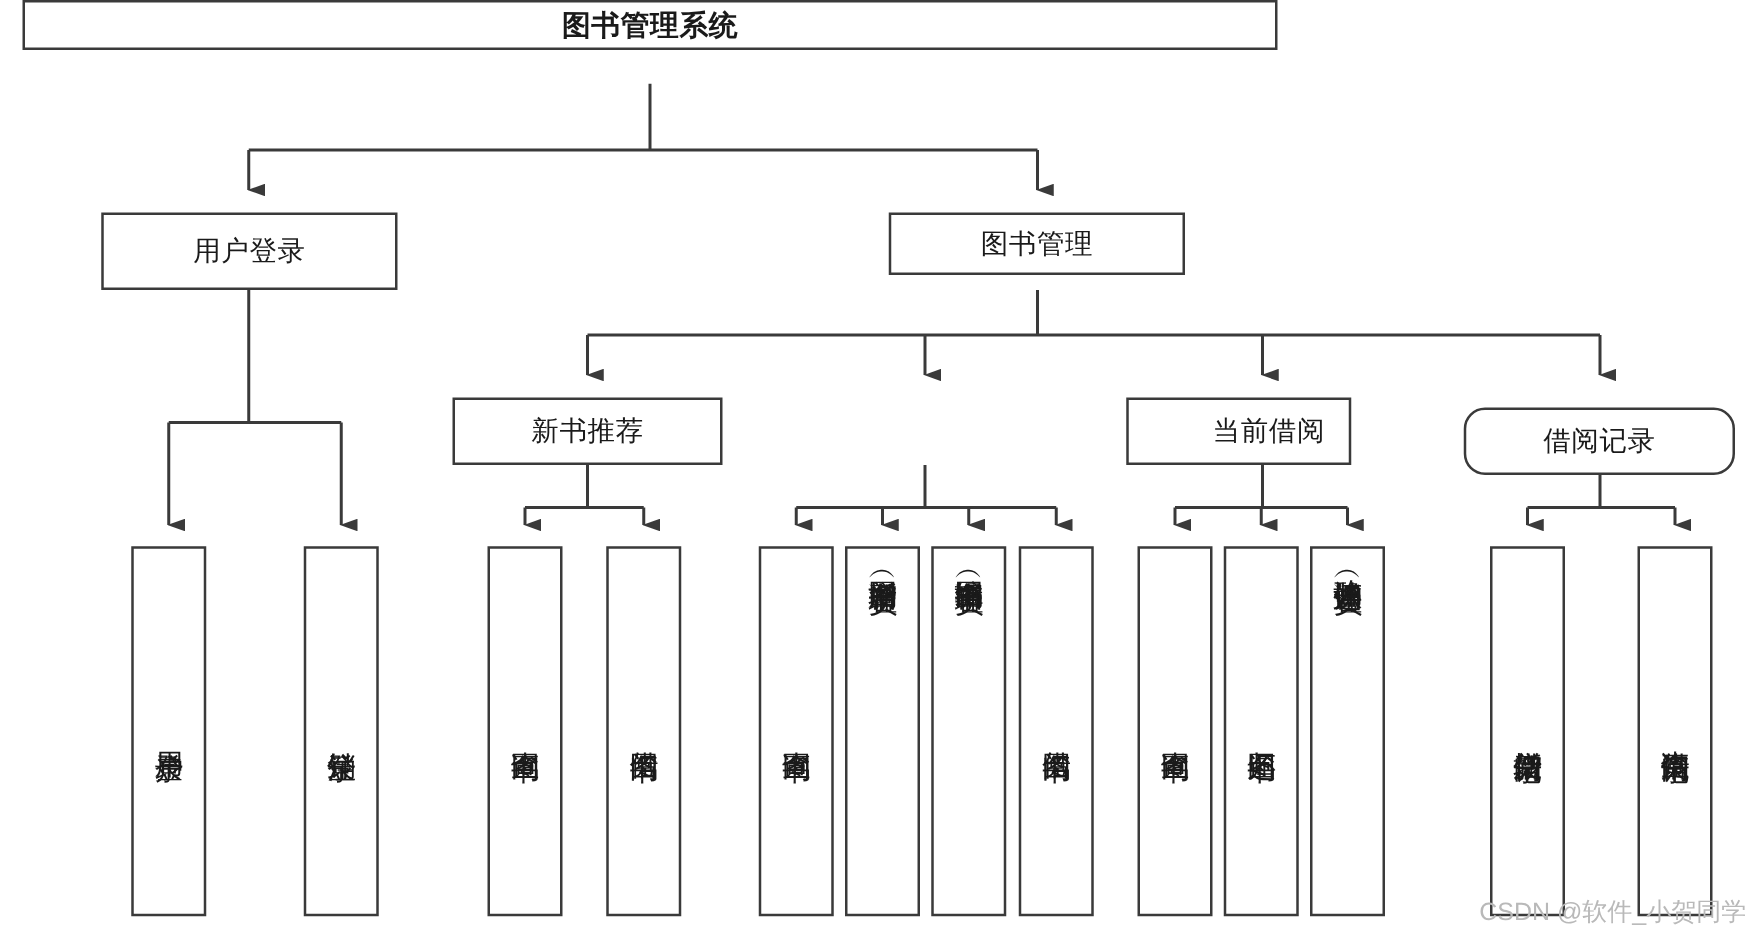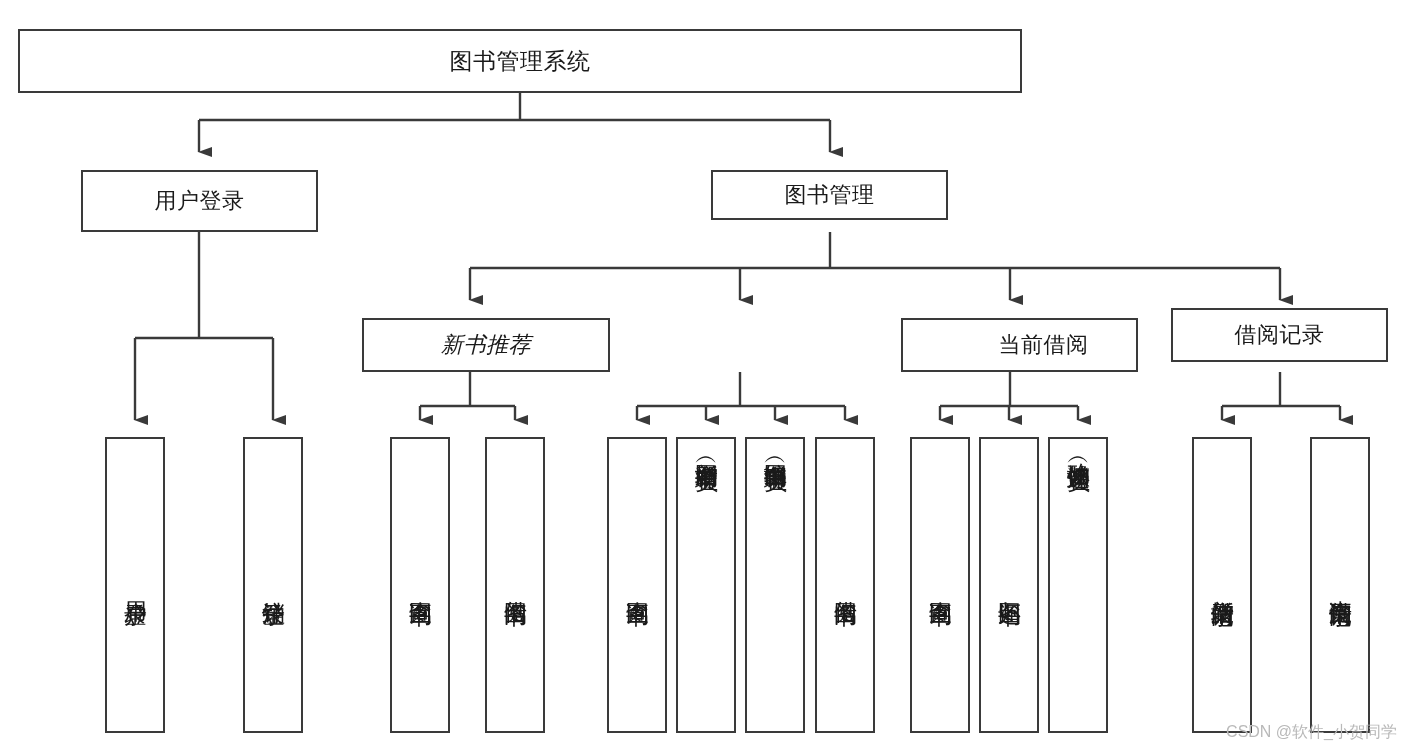--- a/index.html
+++ b/index.html
@@ -67,21 +67,21 @@
     max-height: 100%;
   }
   .node.vert.centered {
     align-items: center;
     padding-top: 0;
   }
   .watermark {
     position: absolute;
     right: 8px;
     bottom: 4px;
-    font-size: 16px;
+    font-size: 20px;
     color: #b9b9b9;
     white-space: nowrap;
     z-index: 5;
     font-family: "Liberation Sans", "DejaVu Sans", sans-serif;
   }
 </style>
 </head>
 <body>
 
 <div id="canvas">
@@ -131,38 +131,38 @@
       <path d="M 1009 406 L 1009 420" marker-end="url(#arrow)"></path>
       <path d="M 1078 406 L 1078 420" marker-end="url(#arrow)"></path>
 
       <path d="M 1280 372 L 1280 406"></path>
       <path d="M 1222 406 L 1340 406"></path>
       <path d="M 1222 406 L 1222 420" marker-end="url(#arrow)"></path>
       <path d="M 1340 406 L 1340 420" marker-end="url(#arrow)"></path>
     </g>
   </svg>
 
-  <div class="node horiz root" style="left:18px; top:29px; width:1004px; height:64px;">
+  <div class="node horiz root" style="left:18px; top:0; width:1004px; height:40px;font-weight:bold;">
     <span class="label">图书管理系统</span>
   </div>
 
   <div class="node horiz" style="left:81px; top:170px; width:237px; height:62px;">
     <span class="label">用户登录</span>
   </div>
   <div class="node horiz" style="left:711px; top:170px; width:237px; height:50px;">
     <span class="label">图书管理</span>
   </div>
 
-  <div class="node horiz" style="left:362px; top:318px; width:248px; height:54px;font-style:italic;">
+  <div class="node horiz" style="left:362px; top:318px; width:216px; height:54px;">
     <span class="label">新书推荐</span>
   </div>
-  <div class="node horiz" style="left:901px; top:318px; width:237px; height:54px;padding-left:48px;">
+  <div class="node horiz" style="left:901px; top:318px; width:180px; height:54px;padding-left:48px;">
     <span class="label">当前借阅</span>
   </div>
-  <div class="node horiz" style="left:1171px; top:308px; width:217px; height:54px;">
+  <div class="node horiz" style="left:1171px; top:326px; width:217px; height:54px;border-radius:17px;">
     <span class="label">借阅记录</span>
   </div>
 
   <div class="node vert centered" style="left:105px; top:437px; width:60px; height:296px;">
     <span class="label">用户登录</span>
   </div>
   <div class="node vert centered" style="left:243px; top:437px; width:60px; height:296px;">
     <span class="label">注销登录</span>
   </div>
 

